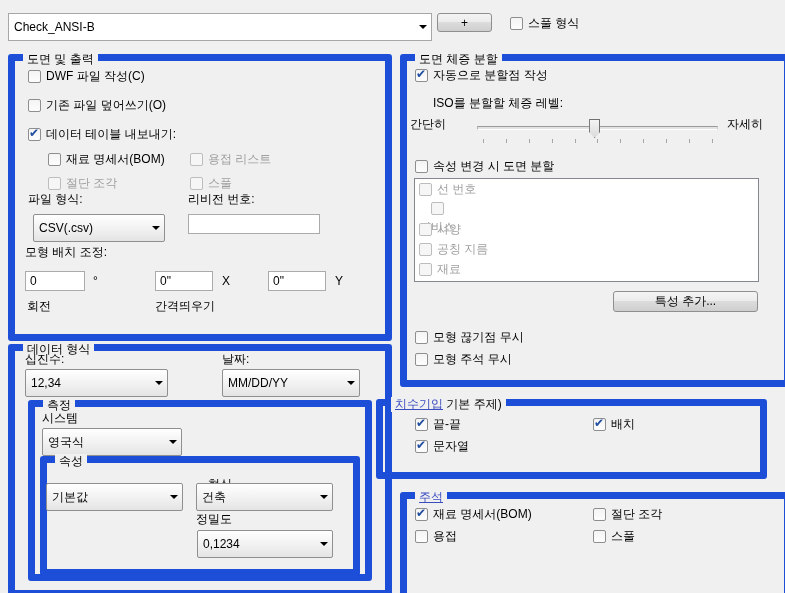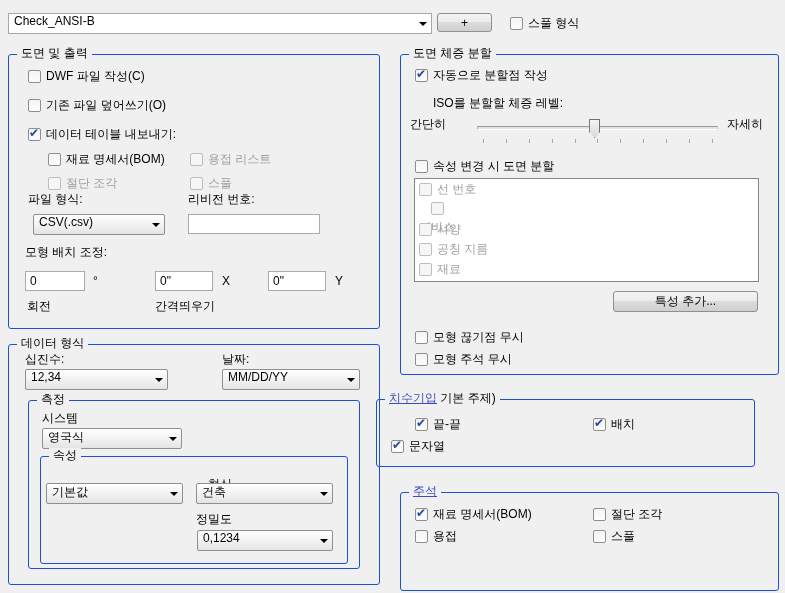--- a/index.html
+++ b/index.html
@@ -6,34 +6,34 @@
     --bg:#f0f0f0; --check:#1e4ca1; --link:#3b4cc0; --dis:#9f9f9f;
   }
   html,body{margin:0;padding:0;}
   body{background:#fff;}
   #page{
     position:relative; width:785px; height:593px; background:var(--bg);
     font-family:"Liberation Sans","DejaVu Sans",sans-serif;
     font-size:12px; color:#000; overflow:hidden;
   }
   
-  .group{position:absolute; border:1px solid #1d4ed8; border-radius:3px; background:transparent;}
+  .group{position:absolute; border:7px solid #1d4ed8; border-radius:3px; background:transparent;}
   .gtitle{position:absolute; top:-9px; left:8px; background:var(--bg); padding:0 4px; white-space:nowrap; line-height:15px;}
   .linktxt{color:var(--link); text-decoration:underline; cursor:pointer;}
   
   .cbrow{position:absolute; display:flex; align-items:center; gap:5px; height:15px; white-space:nowrap;}
   .cb{width:13px; height:13px; box-sizing:border-box; border:1px solid #8e8e8e; border-radius:2px;
       background:linear-gradient(#f4f4f4,#fdfdfd); position:relative; flex:0 0 13px;}
   .cb.on::after{content:"\2714"; position:absolute; left:0px; top:-3px; font-size:12px; color:var(--check);}
   .cbrow.dis .cb{border-color:#bdbdbd; background:#f6f6f6;}
   .cbrow.dis .lbl{color:var(--dis);}
   .lbl{line-height:15px;}
   
-  .combo{position:absolute; box-sizing:border-box; height:21px; border:1px solid #8e8f8f; border-radius:2px;
-         background:linear-gradient(#ffffff,#f1f1f1 55%,#e4e4e4); display:flex; cursor:default;}
+  .combo{position:absolute; box-sizing:border-box; height:28px; border:1px solid #8e8f8f; border-radius:2px;
+         background:linear-gradient(#ffffff,#f1f1f1 55%,#e4e4e4); display:flex; align-items:center; cursor:default;}
   .combo .txt{flex:1; padding:0 5px; white-space:nowrap; overflow:hidden;}
   .combo .arr{flex:0 0 16px; display:flex; align-items:center; justify-content:center;}
   .tri{width:0;height:0;border-left:4px solid transparent;border-right:4px solid transparent;border-top:4px solid #000;}
   .combo.flat{background:#fff; border-color:#a7a7a7; border-radius:0;}
   
   .tinput{position:absolute; box-sizing:border-box; height:20px; border:1px solid #ababab; background:#fff;
           font-family:inherit; font-size:12px; padding:0 4px; color:#000;}
   
   .btn{position:absolute; box-sizing:border-box; border:1px solid #8e8f8f; border-radius:3px;
        background:linear-gradient(#f4f4f4,#ececec 45%,#dcdcdc 50%,#cfcfcf); 
@@ -256,21 +256,21 @@
     </span>
   </div>
   <div class="cbrow" style="left:415px;top:417px;">
     <span class="cb on"></span>
     <span class="lbl">끝-끝</span>
   </div>
   <div class="cbrow" style="left:593px;top:417px;">
     <span class="cb on"></span>
     <span class="lbl">배치</span>
   </div>
-  <div class="cbrow" style="left:391px;top:439px;">
+  <div class="cbrow" style="left:415px;top:439px;">
     <span class="cb on"></span>
     <span class="lbl">문자열</span>
   </div>
 
   <div class="group" style="left:400px;top:492px;width:377px;height:97px;">
     <span class="gtitle">
       <span class="linktxt">주석</span>
     </span>
   </div>
   <div class="cbrow" style="left:415px;top:507px;">

